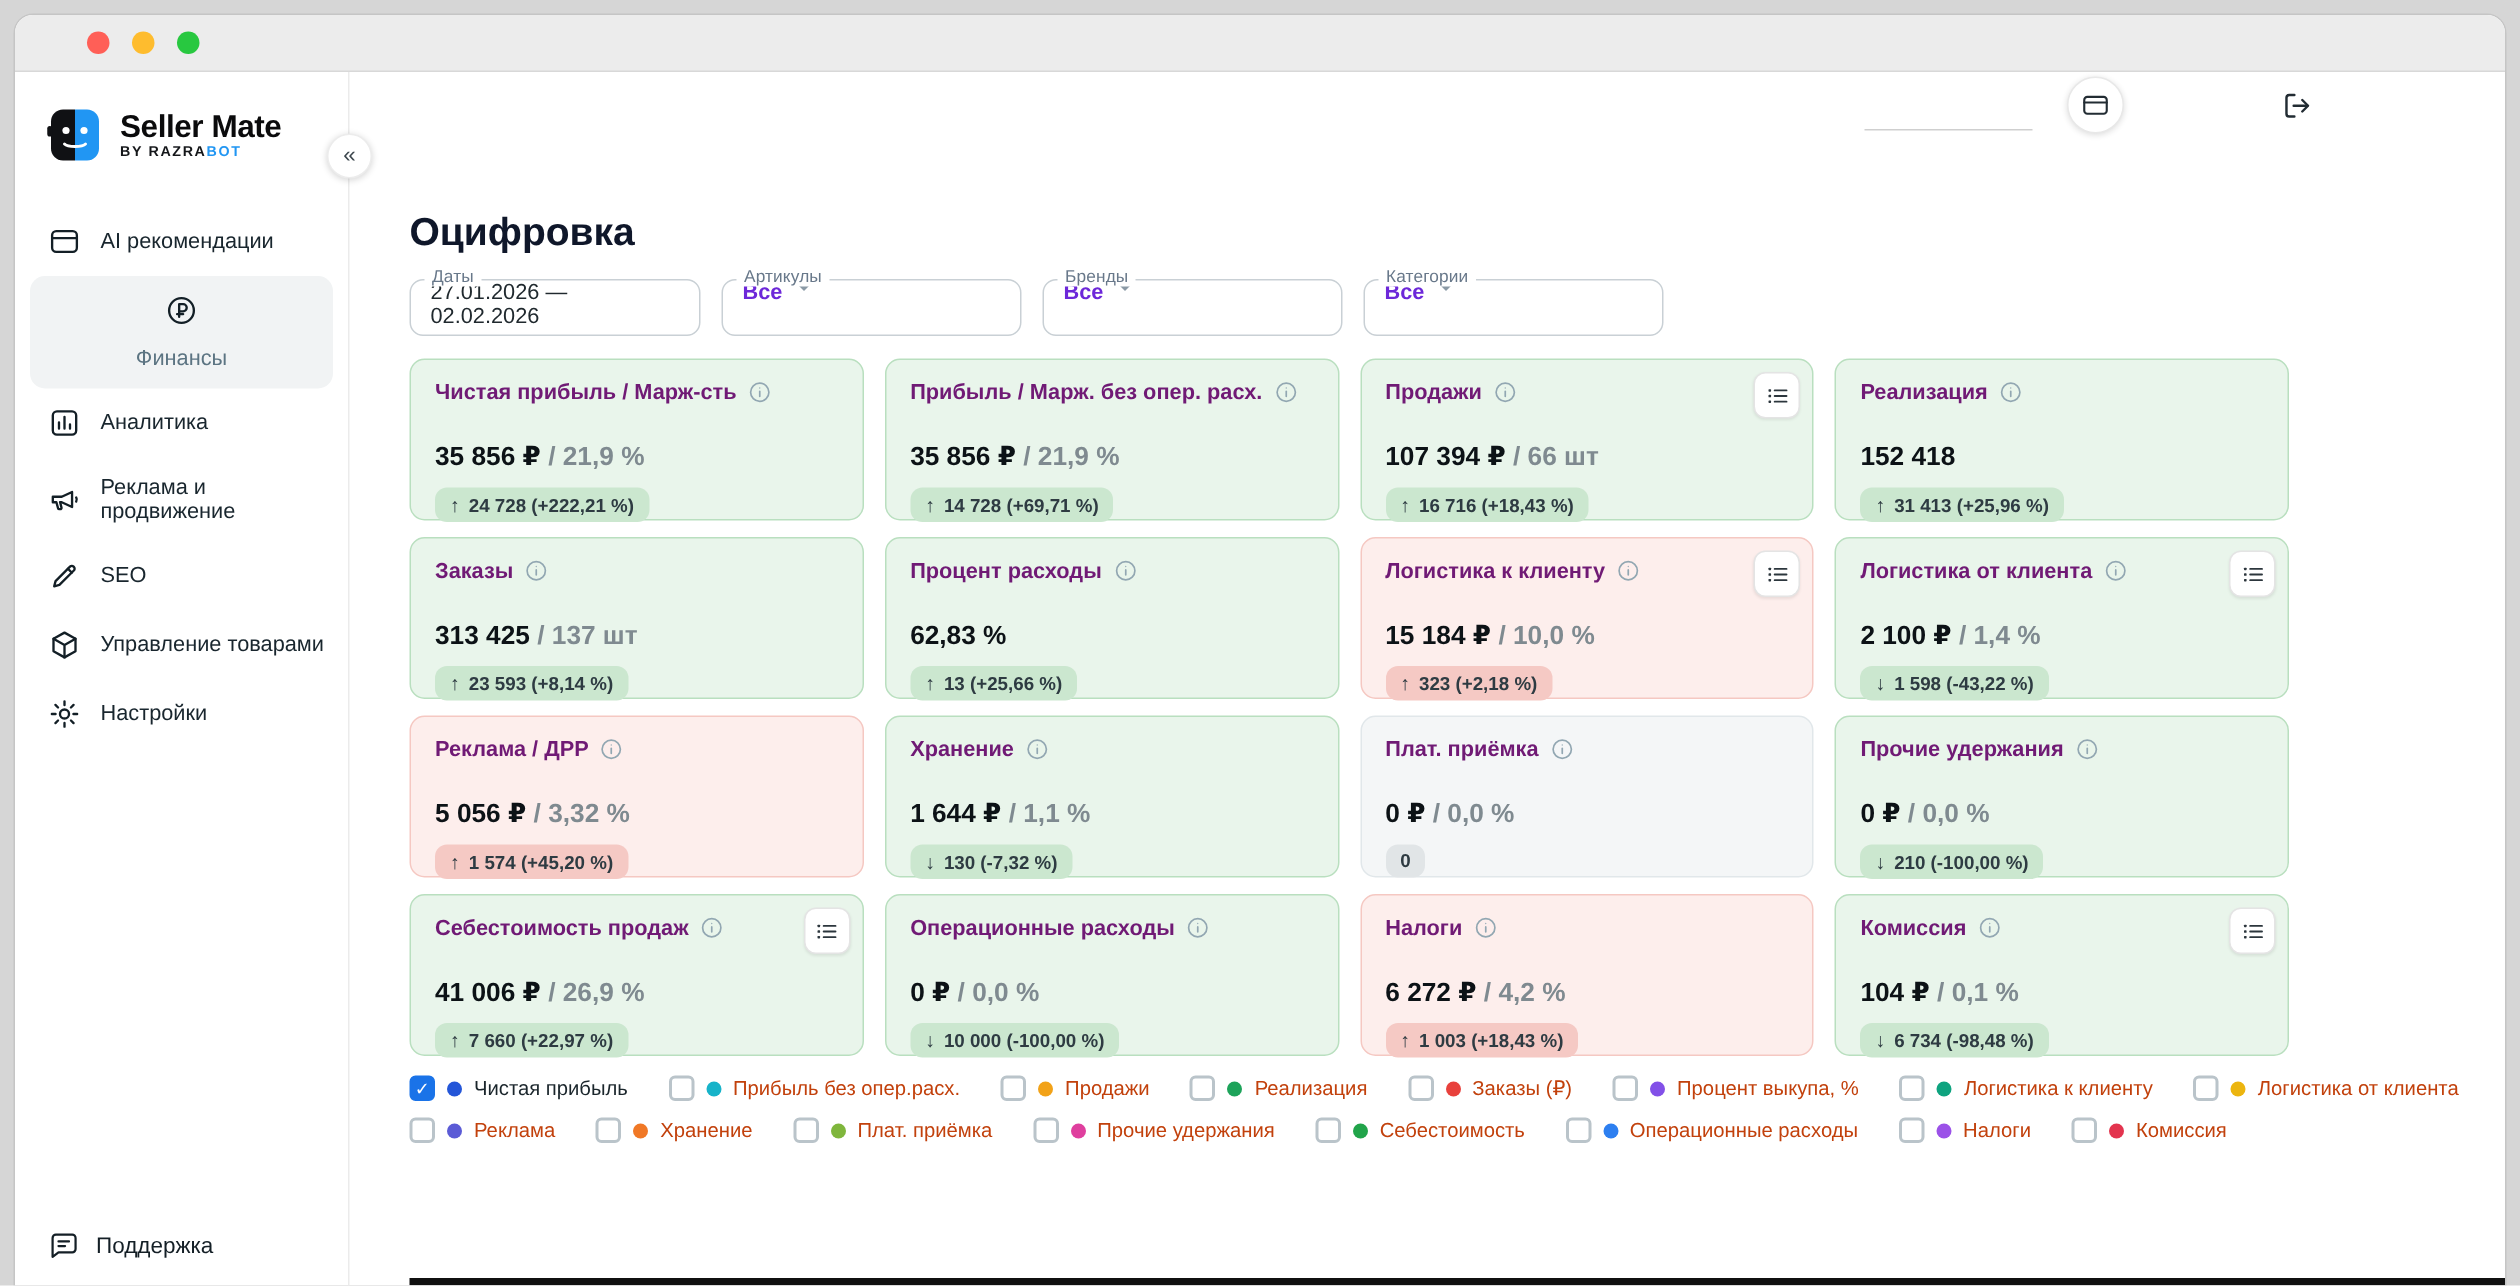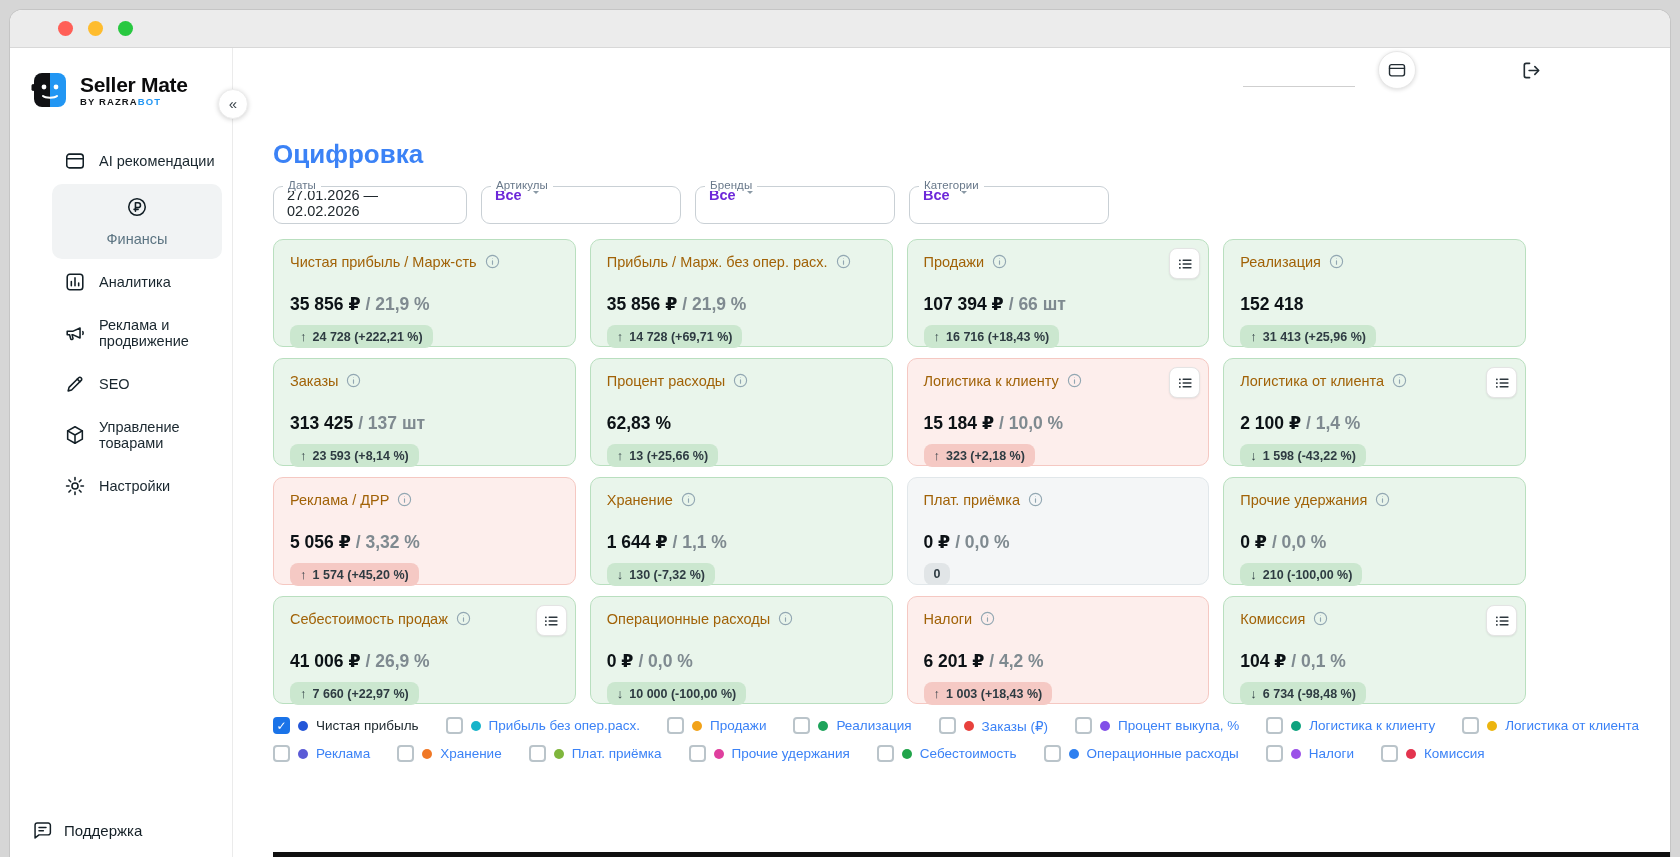--- a/index.html
+++ b/index.html
@@ -27,21 +27,21 @@
   
   .app { flex:1; display:flex; position:relative; min-height:0; }
   .sidebar {
     width:223px; flex:0 0 223px; border-right:1px solid #ebebeb;
     position:relative; padding-top:22px;
   }
   .logo { display:flex; align-items:center; gap:10px; padding:0 14px 6px 20px; }
   .logo-text .brand-name { font-size:21px; font-weight:800; letter-spacing:-.3px; color:#0b0b0c; line-height:23px;}
   .logo-text .brand-sub { font-size:9.5px; font-weight:700; letter-spacing:1.1px; color:#15171a; }
   .logo-text .brand-sub .accent { color:#2196f3; }
-  .nav { margin-top:22px; display:flex; flex-direction:column;margin-left:32px; }
+  .nav { margin-top:22px; display:flex; flex-direction:column; }
   .nav-item {
     display:flex; align-items:center; gap:13px;
     padding:12px 12px 12px 22px; cursor:pointer;
     font-size:14.5px; font-weight:500; color:#19262e;
   }
   .nav-item .svg-icon { width:22px; height:22px; flex:0 0 22px; color:#131f26; }
   .nav-item.active {
     background:#f1f3f4; border-radius:10px; margin:0 10px; padding-left:12px;flex-direction:column;
   }
   .nav-item.active .nav-label { color:#5c7482; }
@@ -72,21 +72,21 @@
     pointer-events:auto; position:absolute; top:9px; right:126px;
     width:26px; height:26px; background:none; border:none; cursor:pointer;
     display:flex; align-items:center; justify-content:center;
   }
   .logout-btn .svg-icon { width:23px; height:23px; color:#222c33; }
   .account-underline {
     position:absolute; top:38px; left:1010px; width:112px;
     border-bottom:1px solid #cfcfcf;
   }
   .content { margin-left:40px; width:1253px; }
-  .page-title { margin-top:91px; font-size:26px; line-height:30px; font-weight:700; color:#3b82f6; }
+  .page-title { margin-top:91px; font-size:26px; line-height:30px; font-weight:700; color:#0f172a; }
   
   .filters { margin-top:17px; display:flex; gap:14px; }
   .field {
     position:relative; height:38px; border:1.4px solid #c9d0d5; border-radius:9px;
     display:flex; align-items:flex-start; padding:0 13px; background:#fff;
   }
   .field-label {
     position:absolute; top:-8px; left:9px; background:#fff; padding:0 5px;
     font-size:11.5px; color:#68788a; letter-spacing:.1px;
   }
@@ -99,21 +99,21 @@
     border-left:5px solid transparent; border-right:5px solid transparent;
     border-top:5.5px solid #8a99a5;
   }
   
   .cards { margin-top:15px; display:grid; grid-template-columns:repeat(4,1fr); gap:11px 14px; }
   .card { position:relative; height:108px; border-radius:10px; border:1px solid; padding:13px 16px; }
   .card.tone-green { background:#e9f5eb; border-color:#b9dfbf; }
   .card.tone-red   { background:#fdeeec; border-color:#f5c8c2; }
   .card.tone-gray  { background:#f4f6f7; border-color:#e1e7ea; }
   .card-title-row { display:flex; align-items:center; gap:7px; }
-  .card-title { font-size:14.5px; font-weight:400; color:#a16207; white-space:nowrap; }
+  .card-title { font-size:14.5px; font-weight:700; color:#701a75; white-space:nowrap; }
   .info-btn { width:17px; height:17px; color:#92a7b2; cursor:pointer; background:none; border:none; padding:0; display:flex; }
   .info-btn .svg-icon { width:17px; height:17px; }
   .list-btn {
     position:absolute; top:8px; right:8px; width:31px; height:31px;
     background:#fff; border:1px solid #e4e4e4; border-radius:8px;
     box-shadow:0 1px 2px rgba(0,0,0,.08); cursor:pointer;
     display:flex; align-items:center; justify-content:center;
   }
   .list-btn .svg-icon { width:18px; height:18px; color:#2c363d; }
   .card-value { margin-top:24px; font-size:17.5px; font-weight:700; color:#0c1216; }
@@ -130,21 +130,21 @@
   .dyn-title { margin-top:72px; font-size:17px; font-weight:700; color:#222f36; }
   .legend { margin-top:12px; display:flex; flex-direction:column; gap:9px; }
   .legend-row { display:flex; align-items:center; gap:27px; height:19px; flex-wrap:nowrap; }
   .legend-item { display:flex; align-items:center; gap:8px; cursor:pointer; white-space:nowrap; }
   .checkbox {
     width:17px; height:17px; border:2px solid #bac4ca; border-radius:4px; background:#fff;
     display:flex; align-items:center; justify-content:center; flex:0 0 17px;
   }
   .checkbox.checked { background:#1a73e8; border-color:#1a73e8; color:#fff; font-size:12px; font-weight:700; line-height:1; }
   .dot { width:10px; height:10px; border-radius:50%; flex:0 0 10px; }
-  .legend-label { font-size:13.5px; font-weight:500; color:#3b82f6; }
+  .legend-label { font-size:13.5px; font-weight:500; color:#c2410c; }
   .legend-item.checked .legend-label { color:#1b262c; }
   .clip-strip { position:absolute; bottom:0; left:40px; right:0; height:5px; background:#101010; }
   .svg-icon { display:block; }
 </style>
 </head>
 <body>
 
 <div class="frame">
   <div class="window">
 
@@ -518,21 +518,21 @@
                 </div></div>
               <div class="card tone-red"><div class="card-title-row">
                   <span class="card-title">Налоги</span>
                   <button class="info-btn">
                     <svg class="svg-icon" viewBox="0 0 24 24" stroke="currentColor" fill="none" stroke-width="1.6" stroke-linecap="round">
                       <circle cx="12" cy="12" r="8.6"></circle>
                       <path d="M12 11.2v4.6"></path>
                       <circle cx="12" cy="8" r=".6" fill="currentColor" stroke="none"></circle>
                     </svg>
                   </button>
-                </div><div class="card-value"><span>6 201 ₽</span><span class="secondary"> / 4,2 %</span></div><div class="badge tone-red">
+                </div><div class="card-value"><span>6 272 ₽</span><span class="secondary"> / 4,2 %</span></div><div class="badge tone-red">
                   <span class="arrow">↑</span>
                   <span class="badge-text">1 003 (+18,43 %)</span>
                 </div></div>
               <div class="card tone-green"><div class="card-title-row">
                   <span class="card-title">Комиссия</span>
                   <button class="info-btn">
                     <svg class="svg-icon" viewBox="0 0 24 24" stroke="currentColor" fill="none" stroke-width="1.6" stroke-linecap="round">
                       <circle cx="12" cy="12" r="8.6"></circle>
                       <path d="M12 11.2v4.6"></path>
                       <circle cx="12" cy="8" r=".6" fill="currentColor" stroke="none"></circle>

